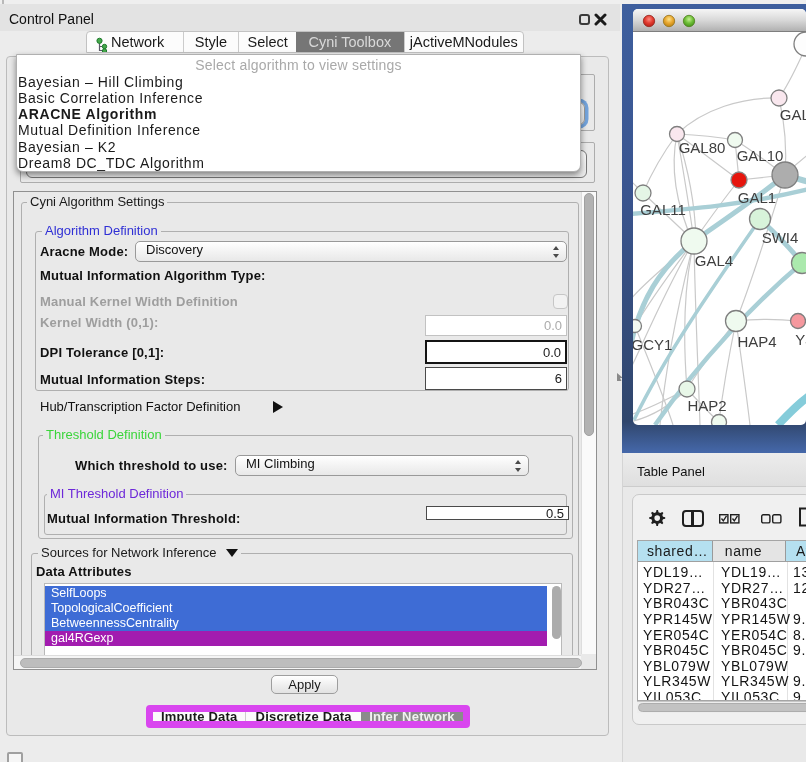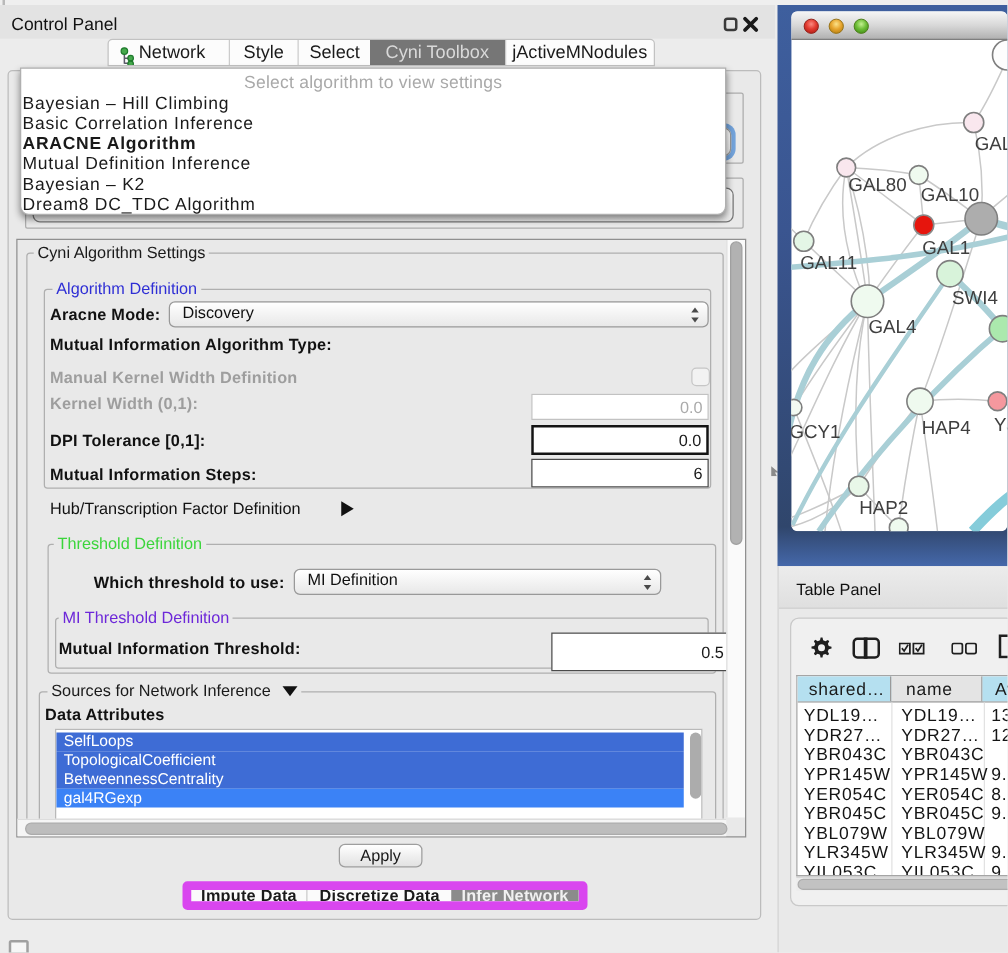--- a/index.html
+++ b/index.html
@@ -87,40 +87,40 @@
   <div class="field" style="left:411px;top:175px;width:142px;height:23px;border:1px solid #4A4A4A;padding-right:4px">6</div>
 
   <div class="abs" style="left:26px;top:206.5px;font-size:13px;color:#111">Hub/Transcription Factor Definition</div>
   <div class="abs" style="left:259px;top:209px;width:0;height:0;border-left:10px solid #111;border-top:6px solid transparent;border-bottom:6px solid transparent"></div>
 
   <div class="grp" style="left:24px;top:243px;width:535px;height:104px"></div>
   <div class="grplab" style="left:29px;top:236px;color:#3BD53B">Threshold Definition</div>
 
   <div class="blab" style="left:61px;top:266px">Which threshold to use:</div>
   <div class="combo" style="left:221px;top:263px;width:294px;height:21px">
-        <span class="txt">MI Definition</span>
+        <span class="txt">MI Climbing</span>
         <span class="spin"></span>
       </div>
 
   <div class="grp" style="left:30px;top:302px;width:523px;height:41px"></div>
   <div class="grplab" style="left:33px;top:295px;color:#6d28d9">MI Threshold Definition</div>
 
   <div class="blab" style="left:33px;top:318.5px">Mutual Information Threshold:</div>
-  <div class="field" style="left:427px;top:314px;width:143px;height:31px;border:1px solid #4A4A4A;padding-right:4px">0.5</div>
+  <div class="field" style="left:412px;top:314px;width:143px;height:14px;border:1px solid #4A4A4A;padding-right:4px">0.5</div>
 
   <div class="grp" style="left:17px;top:361px;width:542px;height:140px"></div>
   <div class="grplab" style="left:24px;top:354px">Sources for Network Inference <span style="display:inline-block;width:0;height:0;border-top:8px solid #111;border-left:6.5px solid transparent;border-right:6.5px solid transparent;vertical-align:0px;margin-left:6px"></span></div>
 
   <div class="blab" style="left:22px;top:371.5px">Data Attributes</div>
 
   <div class="abs" style="left:30px;top:391px;width:518px;height:73px;background:#FFF;border:1px solid #B9B9B9;overflow:hidden">
     <div style="position:absolute;left:0;top:2px;width:502px;height:15px;background:#3E6CD5;color:#FFF;font-size:12.5px;padding-left:6px">SelfLoops</div>
     <div style="position:absolute;left:0;top:17px;width:502px;height:15px;background:#3E6CD5;color:#FFF;font-size:12.5px;padding-left:6px">TopologicalCoefficient</div>
     <div style="position:absolute;left:0;top:32px;width:502px;height:15px;background:#3E6CD5;color:#FFF;font-size:12.5px;padding-left:6px">BetweennessCentrality</div>
-    <div style="position:absolute;left:0;top:47px;width:502px;height:15px;background:#3b82f6;color:#FFF;font-size:12.5px;padding-left:6px">gal4RGexp</div>
+    <div style="position:absolute;left:0;top:47px;width:502px;height:15px;background:#a21caf;color:#FFF;font-size:12.5px;padding-left:6px">gal4RGexp</div>
     <div style="position:absolute;left:506.5px;top:2px;width:9px;height:53px;background:#ACACAC;border-radius:4.5px"></div>
   </div>
 </div>
 
 <div class="abs" style="left:581px;top:192px;width:15px;height:462px;background:#FAFAFA;border-left:1px solid #DDD"></div>
 <div class="abs" style="left:583.5px;top:193px;width:10px;height:243px;background:#B2B2B2;border:1px solid #A0A0A0;border-radius:5px"></div>
 <div class="abs" style="left:14px;top:655px;width:567px;height:14px;background:#F5F5F5;border-top:1px solid #DDD"></div>
 <div class="abs" style="left:20px;top:657.5px;width:562px;height:10px;background:#BDBDBD;border:1px solid #ABABAB;border-radius:5px"></div>
 
 <div class="abs" style="left:16px;top:54px;width:565px;height:118px;background:#FFF;border:1px solid #B0B0B0;border-radius:0 0 7px 7px;box-shadow:0 3px 6px rgba(0,0,0,0.45);font-size:14px;letter-spacing:0.6px;z-index:50">

